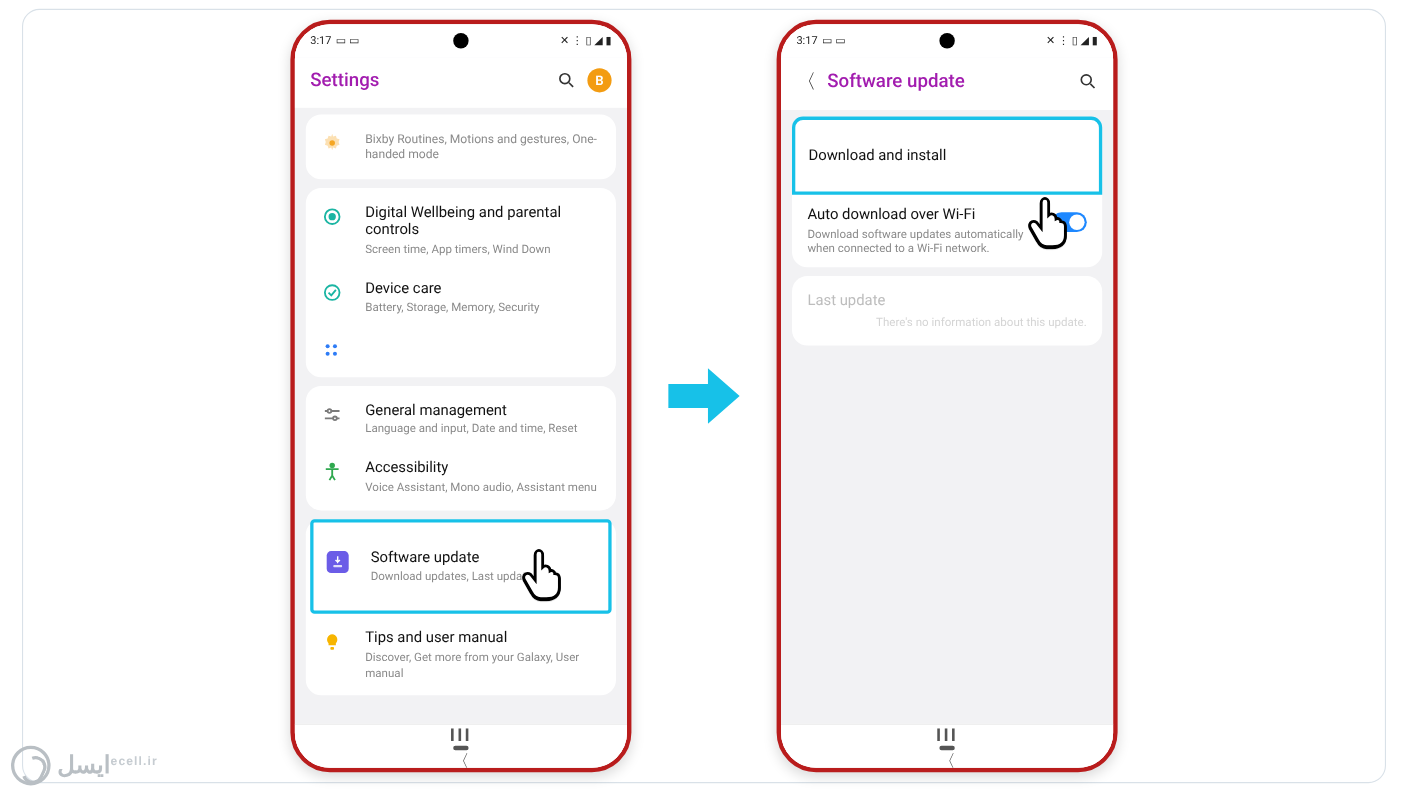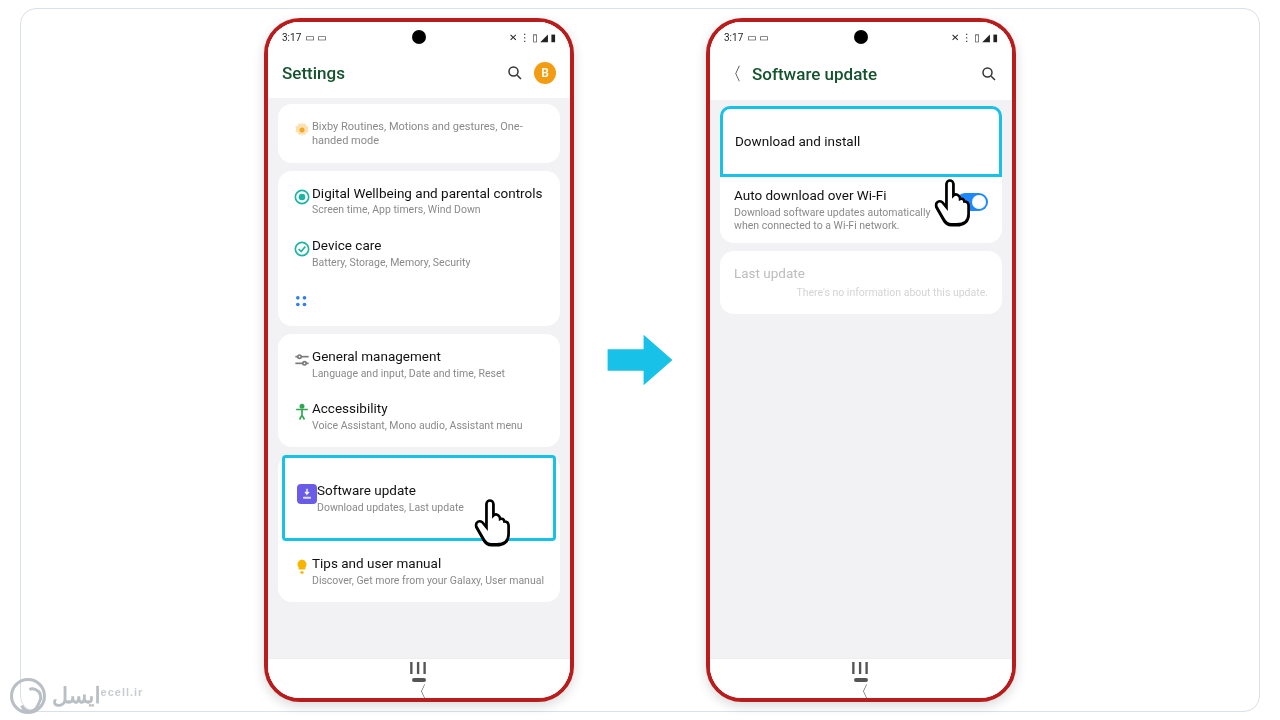--- a/index.html
+++ b/index.html
@@ -59,35 +59,35 @@
   .screen {
     position:absolute; top:0; left:0; right:0; bottom:0;
     background:#f2f2f4;
     display:flex; flex-direction:column;
   }
   .appbar {
     background:#fff;
     padding: 10px 14px 14px 14px;
     display:flex; align-items:center; gap:10px;
   }
-  .appbar .title { font-size: 17px; font-weight:500; color:#14532d; flex:1; }
+  .appbar .title { font-size: 17px; font-weight:500; color:#a21caf; flex:1; }
   .appbar .search { width:18px; height:18px; }
   .avatar {
     width:22px; height:22px; border-radius:50%; background:#f39c12;
     color:#fff; font-size:12px; font-weight:600; display:flex;
     align-items:center; justify-content:center;
   }
   .back-chevron { font-size:18px; color:#333; width:18px; }
   .list { flex:1; overflow:hidden; padding: 0 6px; }
   .card {
     background:#fff; border-radius:14px; margin:6px 4px 8px 4px;
     padding: 4px 0;
   }
   .row {
-    display:flex; align-items:flex-start; gap:0;
+    display:flex; align-items:flex-start; gap:20px;
     padding:10px 14px;
     position:relative;
   }
   .row + .row { border-top:0; }
   .ico {
     width:20px; height:20px; flex:0 0 20px;
     display:flex; align-items:center; justify-content:center;
     margin-top:2px;
   }
   .txt { flex:1; min-width:0; }

